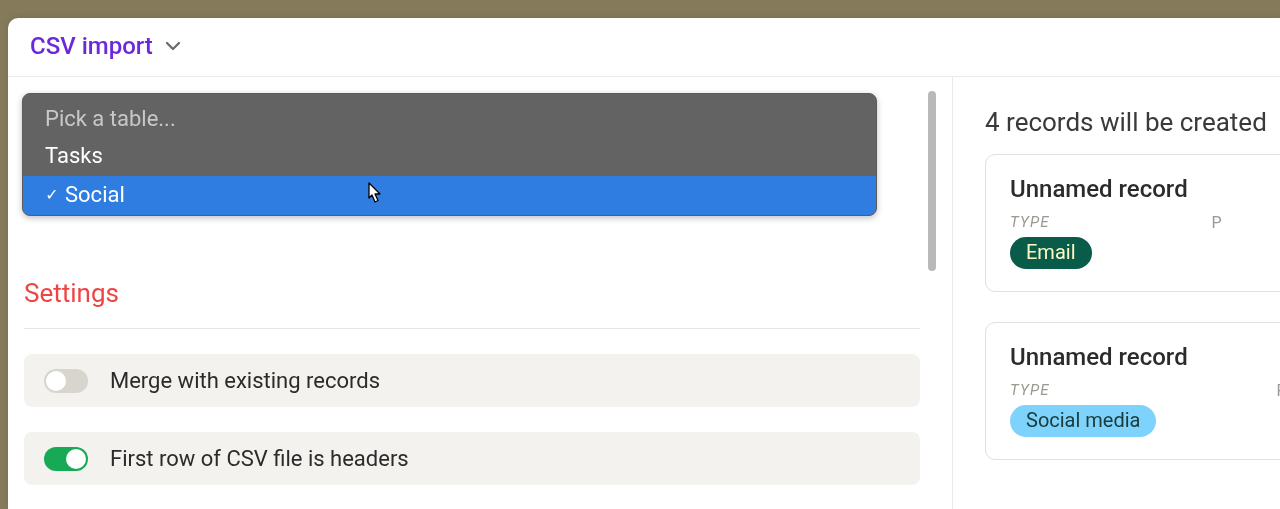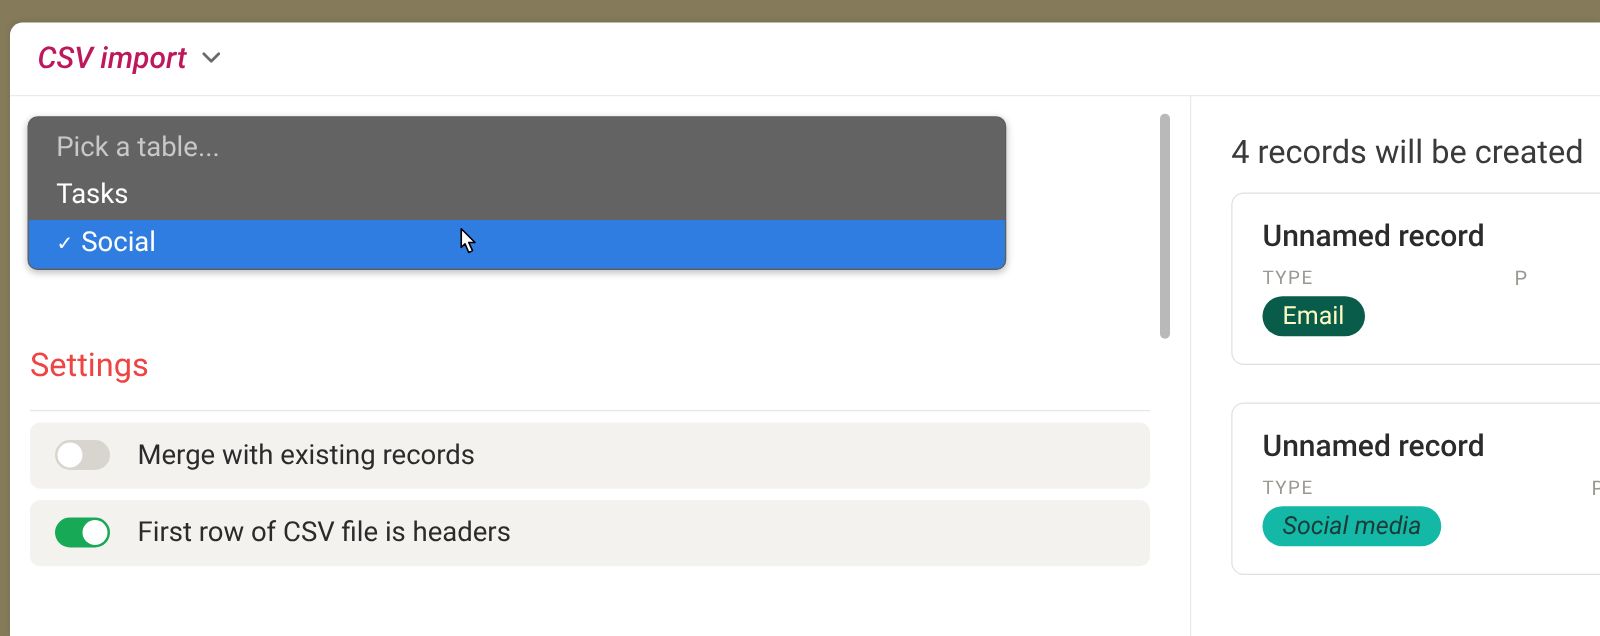--- a/index.html
+++ b/index.html
@@ -31,22 +31,21 @@
     .modal-header {
       display: flex;
       align-items: center;
       gap: 10px;
       padding: 14px 20px 16px 22px;
       border-bottom: 1px solid #eceae6;
     }
     .modal-title {
       font-size: 24px;
       font-weight: 500;
-      color: #be185d;
-      font-style: italic;
+      color: #6d28d9;
     }
     .chevron { display: inline-flex; }
     .modal-body {
       flex: 1;
       display: flex;
       min-height: 0;
       position: relative;
     }
     .left-pane {
       flex: 1 1 auto;
@@ -63,21 +62,21 @@
     }
     .scrollbar-thumb {
       width: 8px;
       height: 100%;
       background: #b9b9b9;
       border-radius: 4px;
     }
     
     .dropdown {
       position: relative;
-      width: 783px;
+      width: 855px;
     }
     .dropdown-panel {
       background: #636363;
       border-radius: 8px;
       border: 1px solid #5c5c5c;
       box-shadow: 0 2px 6px rgba(0,0,0,0.25);
       overflow: hidden;
     }
     .dropdown-placeholder {
       padding: 12px 20px 6px 22px;
@@ -113,25 +112,25 @@
     
     .settings-section { margin-top: 62px; padding: 0 8px 0 2px; }
     .settings-title {
       font-size: 26px;
       color: #ef4444;
       font-weight: 400;
       padding-bottom: 20px;
       border-bottom: 1px solid #e8e6e1;
     }
     .setting-row {
-      margin-top: 9px;
+      margin-top: 25px;
       background: #f4f2ee;
       border-radius: 8px;
       display: flex;
-      align-items: flex-start;
+      align-items: center;
       gap: 22px;
       padding: 14px 20px;
     }
     .toggle {
       position: relative;
       width: 44px;
       height: 24px;
       border-radius: 12px;
       flex-shrink: 0;
     }
@@ -183,31 +182,32 @@
       color: #2b2b2b;
       margin-bottom: 10px;
     }
     .field-row { display: flex; align-items: flex-start; gap: 120px; }
     .field-block { display: flex; flex-direction: column; gap: 6px; }
     .field-label {
       font-size: 15px;
       letter-spacing: 1.2px;
       color: #9b9891;
       text-transform: uppercase;
+      font-style: italic;
     }
     .pill {
       display: inline-block;
       border-radius: 20px;
       padding: 3px 16px 5px;
       font-size: 20px;
       font-weight: 400;
       width: fit-content;
     }
     .pill-email { background: #0a5c4a; color: #fef9c3; }
-    .pill-social { background: #14b8a6; color: #1c3a37; font-style: italic; }
+    .pill-social { background: #7dd3fc; color: #1c3a37; }
     .field-label-p {
       font-size: 16px;
       letter-spacing: 1.2px;
       color: #9b9891;
     }
   </style>
 </head>
 <body>
 
 <div class="backdrop"></div>

